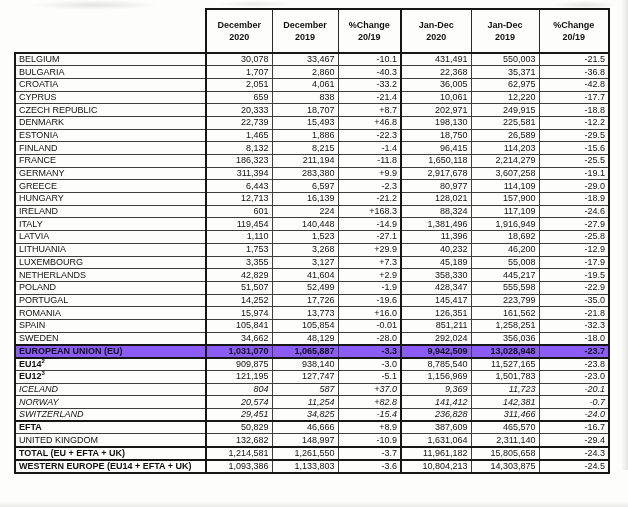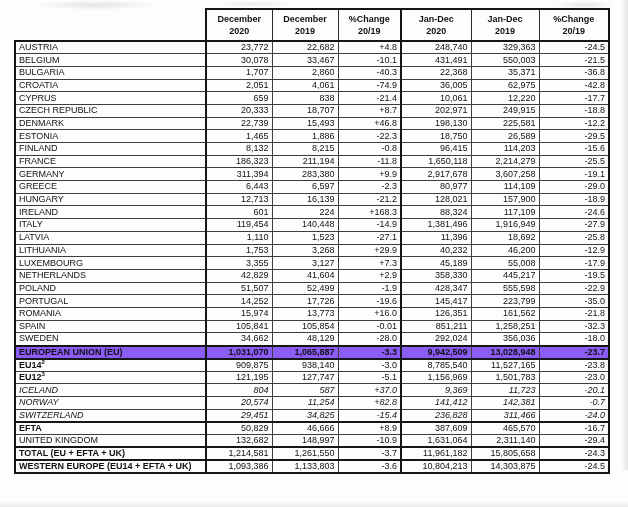--- a/index.html
+++ b/index.html
@@ -33,21 +33,21 @@
     padding: 0 3px;
     white-space: nowrap; overflow: hidden;
   }
   
   thead th.corner { border: none; background: transparent; }
   thead th.hdr {
     border: 1px solid #2a2a2a;
     border-top: 2px solid #161616;
     border-bottom: 1px solid #161616;
     font-weight: bold; text-align: center; vertical-align: middle;
-    height: 32px; padding: 2px 1px; line-height: 12px;
+    height: 44px; padding: 2px 1px; line-height: 12px;
   }
   thead th.hdr span { display: block; }
   thead th.c0 { border-left: 2px solid #161616; }
   thead th.c3 { border-left: 2px solid #161616; }
   thead th.c5 { border-right: 2px solid #161616; }
   
   tbody td {
     border: 1px solid #3d3d3d;
     height: 12.7px;
   }
@@ -109,29 +109,20 @@
         <span>2019</span>
       </th>
       <th class="hdr c5">
         <span>%Change</span>
         <span>20/19</span>
       </th>
     </tr>
   </thead>
   <tbody>
       <tr class="row-normal">
-        <td class="label-cell">AUSTRIA</td>
-        <td class="num-cell col-0">23,772</td>
-        <td class="num-cell col-1">22,682</td>
-        <td class="num-cell col-2">+4.8</td>
-        <td class="num-cell col-3">248,740</td>
-        <td class="num-cell col-4">329,363</td>
-        <td class="num-cell col-5">-24.5</td>
-      </tr>
-      <tr class="row-normal">
         <td class="label-cell">BELGIUM</td>
         <td class="num-cell col-0">30,078</td>
         <td class="num-cell col-1">33,467</td>
         <td class="num-cell col-2">-10.1</td>
         <td class="num-cell col-3">431,491</td>
         <td class="num-cell col-4">550,003</td>
         <td class="num-cell col-5">-21.5</td>
       </tr>
       <tr class="row-normal">
         <td class="label-cell">BULGARIA</td>
@@ -139,21 +130,21 @@
         <td class="num-cell col-1">2,860</td>
         <td class="num-cell col-2">-40.3</td>
         <td class="num-cell col-3">22,368</td>
         <td class="num-cell col-4">35,371</td>
         <td class="num-cell col-5">-36.8</td>
       </tr>
       <tr class="row-normal">
         <td class="label-cell">CROATIA</td>
         <td class="num-cell col-0">2,051</td>
         <td class="num-cell col-1">4,061</td>
-        <td class="num-cell col-2">-74.9</td>
+        <td class="num-cell col-2">-33.2</td>
         <td class="num-cell col-3">36,005</td>
         <td class="num-cell col-4">62,975</td>
         <td class="num-cell col-5">-42.8</td>
       </tr>
       <tr class="row-normal">
         <td class="label-cell">CYPRUS</td>
         <td class="num-cell col-0">659</td>
         <td class="num-cell col-1">838</td>
         <td class="num-cell col-2">-21.4</td>
         <td class="num-cell col-3">10,061</td>
@@ -184,21 +175,21 @@
         <td class="num-cell col-1">1,886</td>
         <td class="num-cell col-2">-22.3</td>
         <td class="num-cell col-3">18,750</td>
         <td class="num-cell col-4">26,589</td>
         <td class="num-cell col-5">-29.5</td>
       </tr>
       <tr class="row-normal">
         <td class="label-cell">FINLAND</td>
         <td class="num-cell col-0">8,132</td>
         <td class="num-cell col-1">8,215</td>
-        <td class="num-cell col-2">-0.8</td>
+        <td class="num-cell col-2">-1.4</td>
         <td class="num-cell col-3">96,415</td>
         <td class="num-cell col-4">114,203</td>
         <td class="num-cell col-5">-15.6</td>
       </tr>
       <tr class="row-normal">
         <td class="label-cell">FRANCE</td>
         <td class="num-cell col-0">186,323</td>
         <td class="num-cell col-1">211,194</td>
         <td class="num-cell col-2">-11.8</td>
         <td class="num-cell col-3">1,650,118</td>

